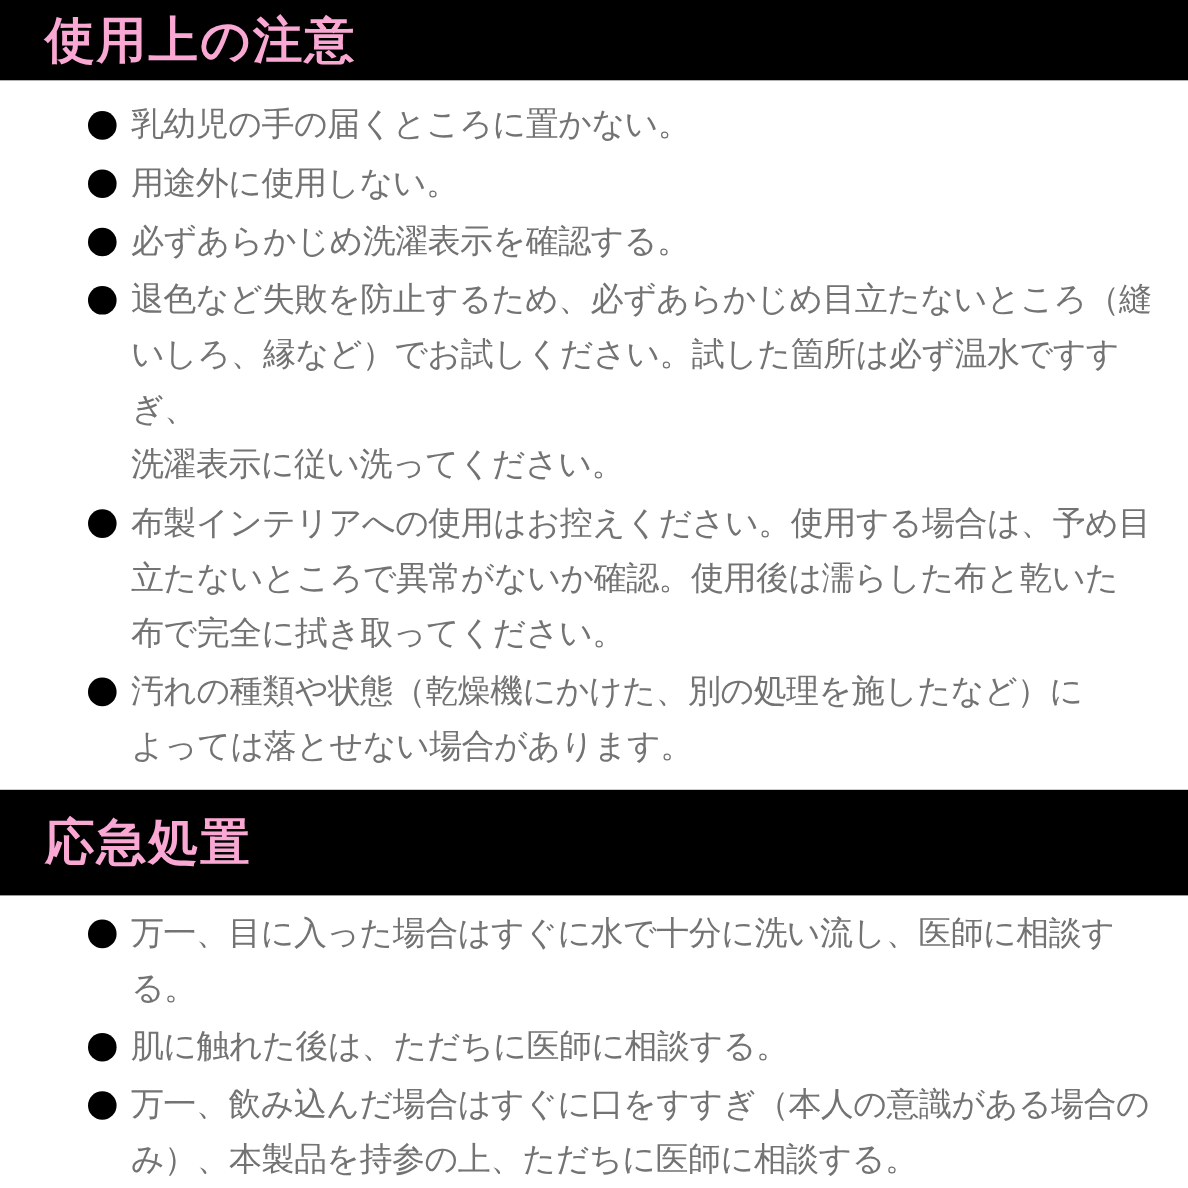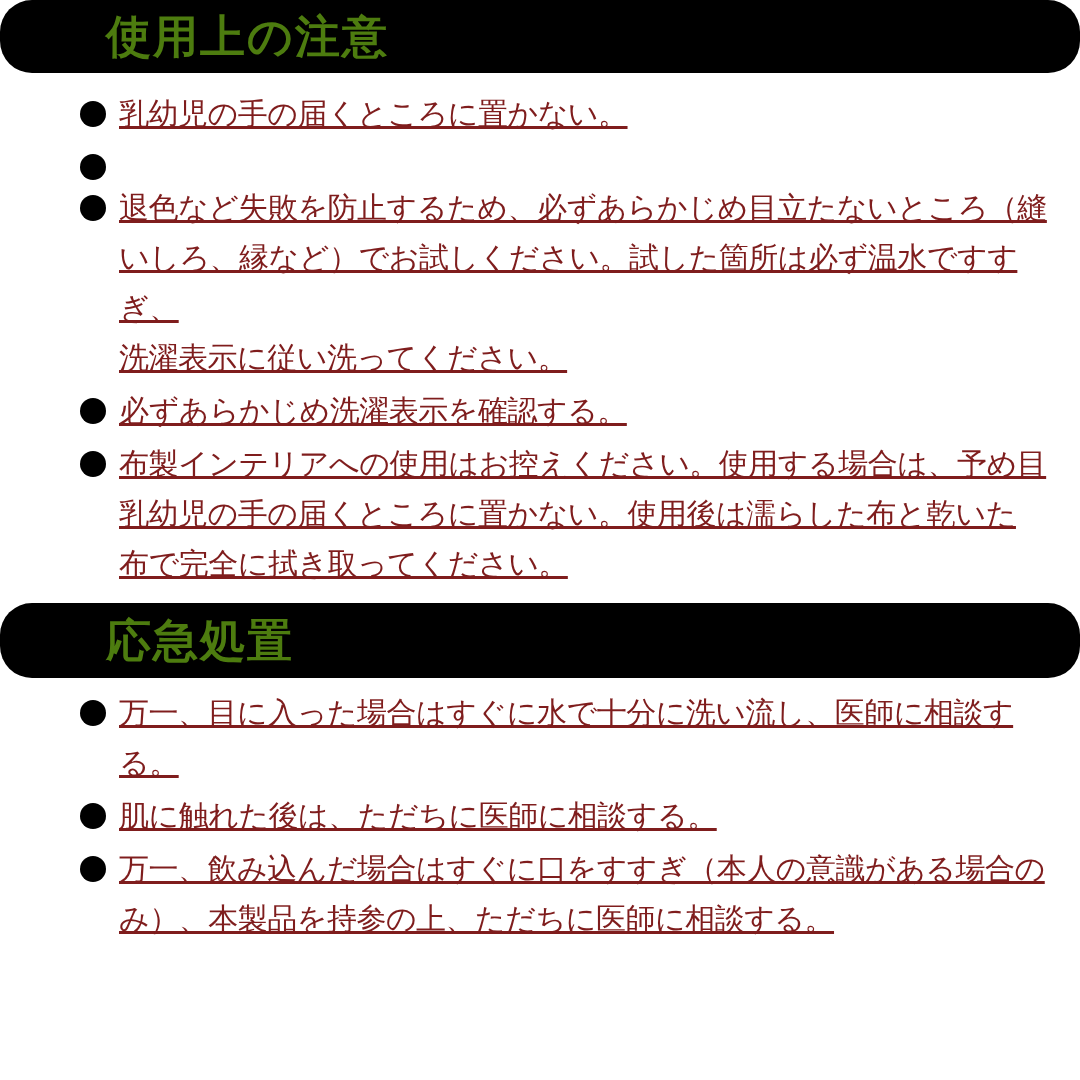--- a/index.html
+++ b/index.html
@@ -13,30 +13,30 @@
     height: 1080px;
     background: #ffffff;
     color: #000000;
     font-family: "Liberation Sans", sans-serif;
     overflow: hidden;
   }
   .header-bar {
     width: 100%;
     height: 73px;
     background: #000000;
-    color: #4d7c0f;
+    color: #f9a8d4;
     display: flex;
     align-items: center;
     box-sizing: border-box;
-    padding-left: 106px;
-    border-radius: 32px;
+    padding-left: 41px;
   }
   .header-bar.second {
-    height: 75px;
+    height: 96px;
     margin-top: 14px;
+    font-family: Liberation Serif, serif;
   }
   .header-title {
     font-size: 45px;
     font-weight: bold;
     letter-spacing: 2px;
     line-height: 1;
   }
   .notice-list {
     list-style: none;
     margin: 0;
@@ -58,56 +58,61 @@
     flex: 0 0 26px;
     width: 26px;
     height: 26px;
     border-radius: 50%;
     background: #000000;
     margin-top: 12px;
     margin-right: 13px;
   }
   .item-text {
     white-space: pre-line;
-    color: #7f1d1d;
-    text-decoration: underline;
+    color: #737373;
   }
 </style>
 </head>
 <body>
 
 <div class="page">
 
   <div class="header-bar">
     <span class="header-title">使用上の注意</span>
   </div>
 
   <ul class="notice-list">
     <li class="notice-item">
       <span class="bullet"></span>
       <span class="item-text">乳幼児の手の届くところに置かない。</span>
     </li>
     <li class="notice-item">
       <span class="bullet"></span>
+      <span class="item-text">用途外に使用しない。</span>
+    </li>
+    <li class="notice-item">
+      <span class="bullet"></span>
+      <span class="item-text">必ずあらかじめ洗濯表示を確認する。</span>
     </li>
     <li class="notice-item">
       <span class="bullet"></span>
       <span class="item-text">退色など失敗を防止するため、必ずあらかじめ目立たないところ（縫
 いしろ、縁など）でお試しください。試した箇所は必ず温水ですすぎ、
 洗濯表示に従い洗ってください。</span>
     </li>
     <li class="notice-item">
       <span class="bullet"></span>
-      <span class="item-text">必ずあらかじめ洗濯表示を確認する。</span>
+      <span class="item-text">布製インテリアへの使用はお控えください。使用する場合は、予め目
+立たないところで異常がないか確認。使用後は濡らした布と乾いた
+布で完全に拭き取ってください。</span>
     </li>
     <li class="notice-item">
       <span class="bullet"></span>
-      <span class="item-text">布製インテリアへの使用はお控えください。使用する場合は、予め目
-乳幼児の手の届くところに置かない。使用後は濡らした布と乾いた
-布で完全に拭き取ってください。</span>
+      <span class="item-text">汚れの種類や状態（乾燥機にかけた、別の処理を施したなど）に
+よっては落とせない場合があります。</span>
     </li>
   </ul>
 
   <div class="header-bar second">
     <span class="header-title">応急処置</span>
   </div>
 
   <ul class="notice-list second">
     <li class="notice-item">
       <span class="bullet"></span>

